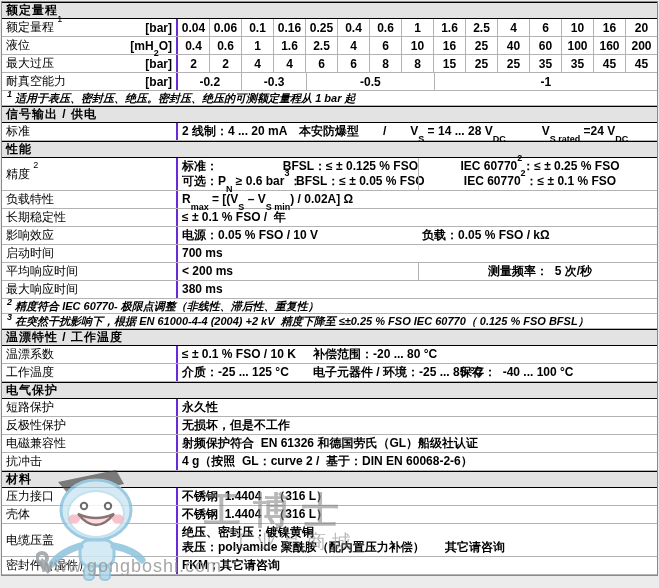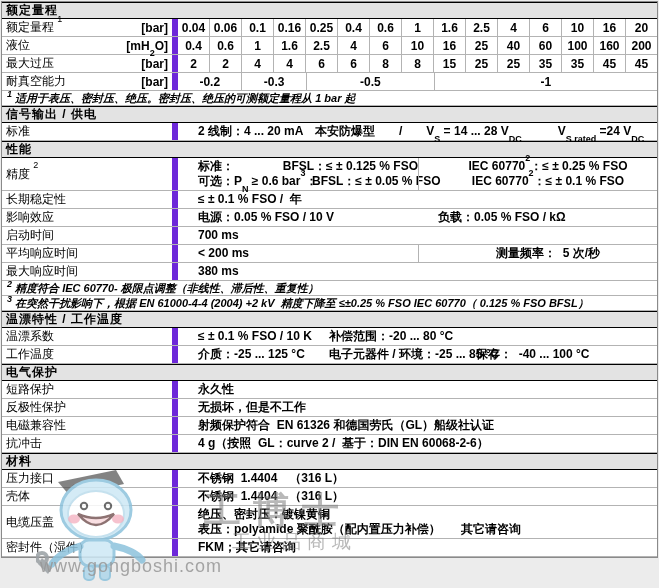--- a/index.html
+++ b/index.html
@@ -18,29 +18,29 @@
     display:flex;align-items:center;padding-left:4px;
     font-size:12px;font-weight:bold;letter-spacing:1px;
   }
   .row{
     display:flex;min-height:16px;box-sizing:border-box;
     border-bottom:1px solid #b3b3b3;font-size:12px;
   }
   .row.h2{min-height:33px;}
   .row .lab{
     width:176px;box-sizing:border-box;flex:none;
-    padding:0 4px;border-right:6px solid #6d28d9;
+    padding:0 4px;border-right:2px solid #6d28d9;
     display:flex;justify-content:space-between;align-items:center;
     font-weight:normal;
   }
   .unit{font-weight:bold;padding-left:17px;}
   .row .val{flex:1;display:flex;align-items:stretch;font-weight:bold;}
   .col{box-sizing:border-box;padding-left:4px;display:flex;flex-direction:column;justify-content:center;}
   .col.bl{border-left:1px solid #b3b3b3;align-items:center;}
-  .ln{display:flex;align-items:center;height:15px;line-height:15px;white-space:pre;margin-left:16px;}
+  .ln{display:flex;align-items:center;height:15px;line-height:15px;white-space:pre;}
   .seg{white-space:pre;}
   .cells{flex:1;display:flex;font-weight:bold;}
   .cell{
     display:flex;align-items:center;justify-content:center;
     border-left:1px solid #b3b3b3;box-sizing:border-box;
   }
   .cell.first{border-left:none;}
   .fn{
     height:15px;box-sizing:border-box;border-bottom:1px solid #b3b3b3;
     display:flex;align-items:center;padding-left:5px;
@@ -179,20 +179,30 @@
           <div class="ln"><span class="seg" style="display: inline-block; width: 114px;">可选：P<sub>N</sub> ≥ 0.6 bar<sup>3</sup>：</span><span class="seg">BFSL：≤ ± 0.05 % FSO</span></div>
         </div>
         <div class="col bl" style="flex: 1 1 0%;">
           <div class="ln"><span class="seg">IEC 60770<sup>2</sup>：≤ ± 0.25 % FSO</span></div>
           <div class="ln"><span class="seg">IEC 60770<sup>2</sup>：≤ ± 0.1 % FSO</span></div>
         </div>
       </div>
     </div>
     <div class="row">
       <div class="lab">
+        <span>负载特性</span>
+      </div>
+      <div class="val">
+        <div class="col" style="flex: 1 1 0%;">
+          <div class="ln"><span class="seg">R<sub>max</sub> = [(V<sub>S</sub> – V<sub>S min</sub>) / 0.02A] Ω</span></div>
+        </div>
+      </div>
+    </div>
+    <div class="row">
+      <div class="lab">
         <span>长期稳定性</span>
       </div>
       <div class="val">
         <div class="col" style="flex: 1 1 0%;">
           <div class="ln"><span class="seg">≤ ± 0.1 % FSO /  年</span></div>
         </div>
       </div>
     </div>
     <div class="row">
       <div class="lab">

